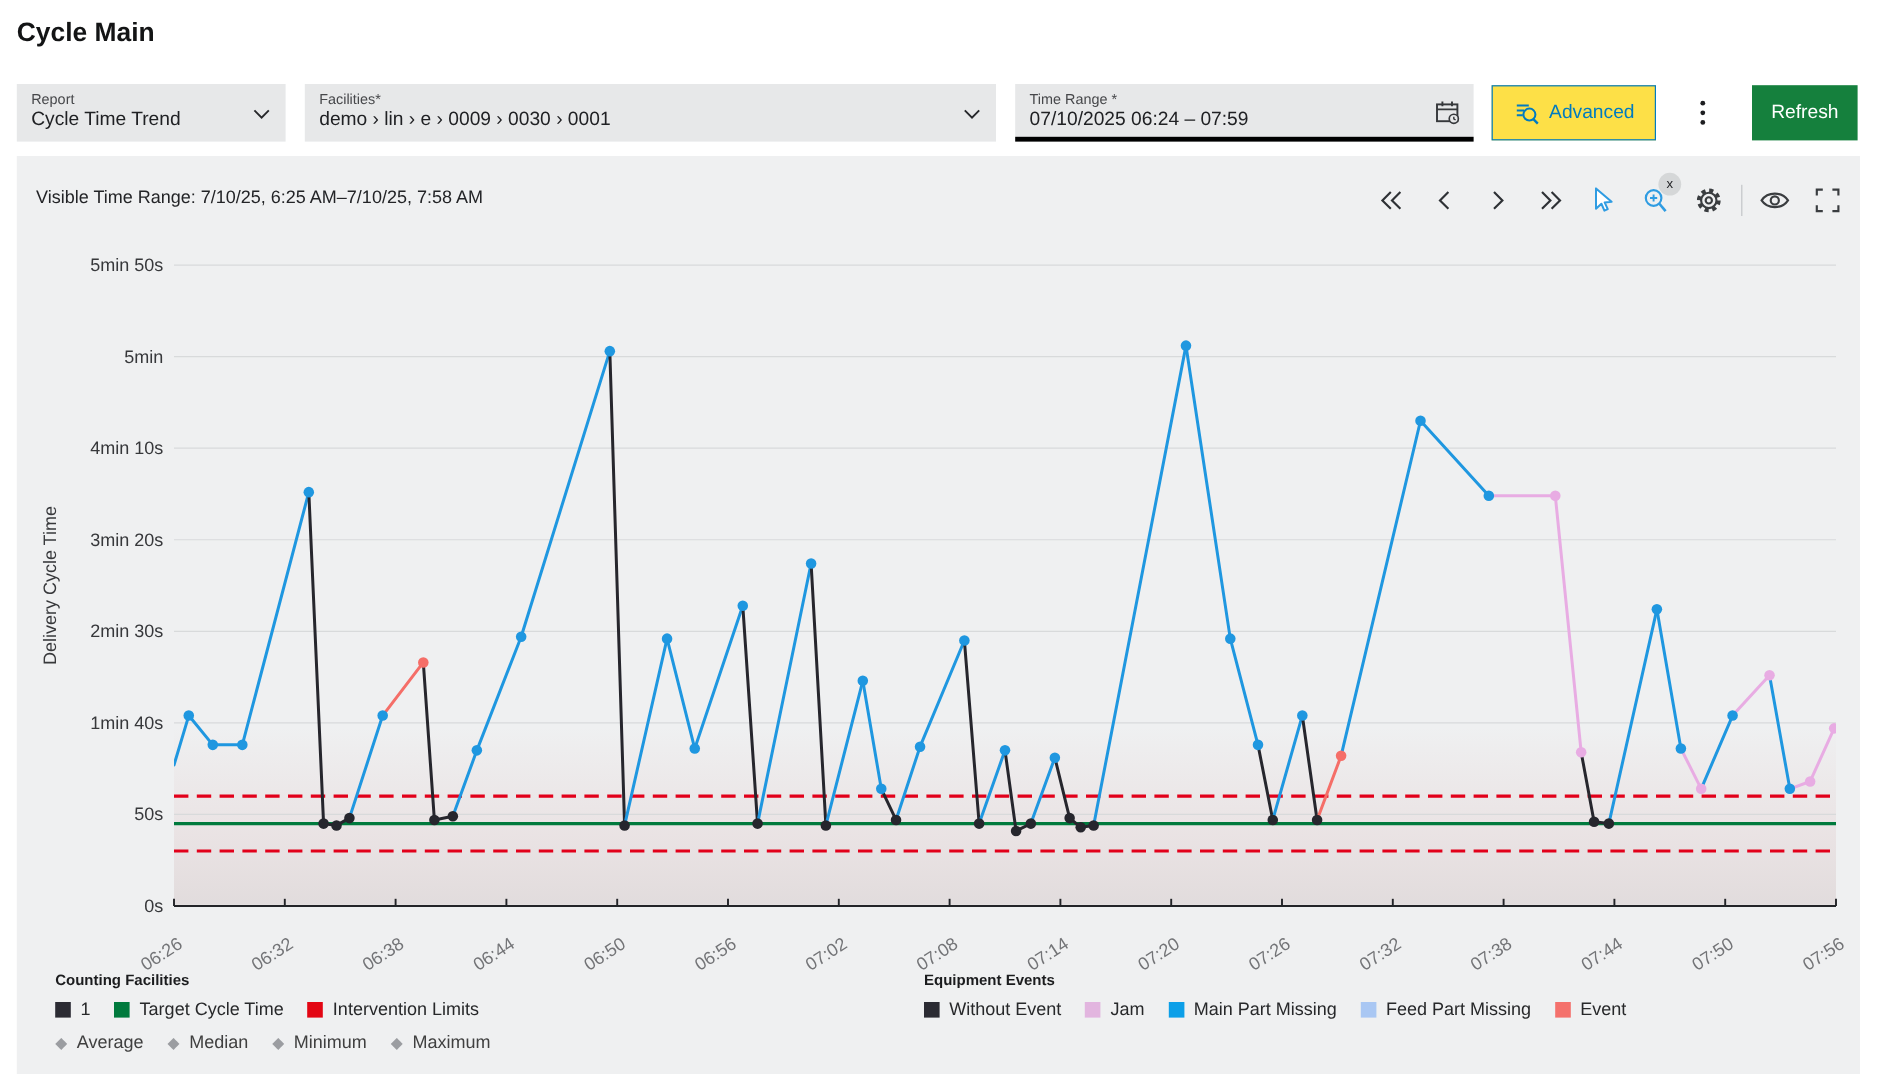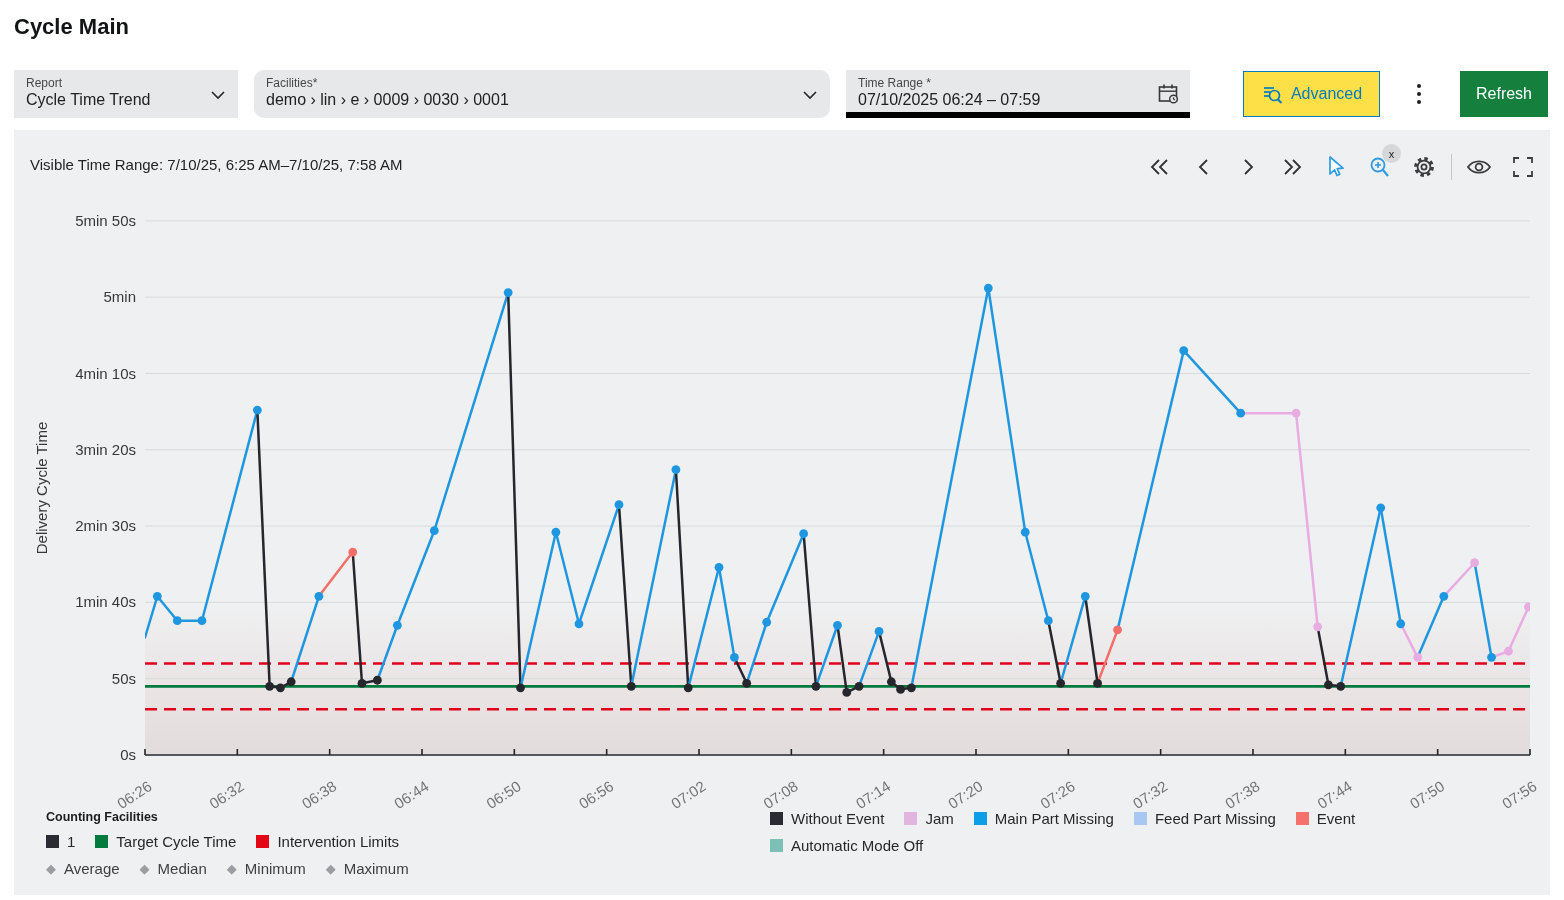--- a/index.html
+++ b/index.html
@@ -4,22 +4,22 @@
 <style>
   html,body{margin:0;padding:0;background:#fff;}
   body{width:1564px;height:900px;position:relative;font-family:"Liberation Sans",sans-serif;color:#1b1c1e;overflow:hidden;}
   .page-title{position:absolute;left:14px;top:14px;font-size:22px;font-weight:bold;color:#131415;}
   
   .ctl{position:absolute;top:70px;height:48px;background:#e7e8e9;box-sizing:border-box;}
   .ctl .lab{position:absolute;left:12px;top:6px;font-size:12px;color:#46474a;}
   .ctl .val{position:absolute;left:12px;top:21px;font-size:16px;color:#202124;white-space:nowrap;text-align:right;}
   .chev{position:absolute;top:17px;right:12px;width:16px;height:16px;}
   #report{left:14px;width:224px;}
-  #facilities{left:254px;width:576px;border-radius:10px;}
-  #timerange{left:846px;width:344px;border-bottom:6px solid #000000;}
+  #facilities{left:254px;width:576px;}
+  #timerange{left:846px;width:382px;border-bottom:4px solid #000000;}
   .cal{position:absolute;right:10px;top:12px;width:24px;height:24px;}
   .btn-advanced{position:absolute;left:1243px;top:71px;width:137px;height:46px;background:#fde047;border:1px solid #007bc0;color:#007bc0;font-size:16px;display:flex;align-items:center;justify-content:center;gap:8px;box-sizing:border-box;cursor:pointer;}
   .kebab{position:absolute;left:1405px;top:71px;width:28px;height:46px;display:flex;flex-direction:column;align-items:center;justify-content:center;gap:4px;cursor:pointer;}
   .kebab i{width:4px;height:4px;border-radius:50%;background:#1d1e20;}
   .btn-refresh{position:absolute;left:1460px;top:71px;width:88px;height:46px;background:#15803d;color:#fff;font-size:16px;border:none;display:flex;align-items:center;justify-content:center;cursor:pointer;}
   
   .panel{position:absolute;left:14px;top:130px;width:1536px;height:765px;background:#eff0f1;}
   .vtr{position:absolute;left:30px;top:156px;font-size:15px;color:#232427;}
   .icon-row{position:absolute;top:150px;left:1110px;width:430px;height:34px;display:flex;align-items:center;justify-content:flex-end;gap:10px;}
   .icon-row .ic{width:34px;height:34px;display:flex;align-items:center;justify-content:center;cursor:pointer;position:relative;}
@@ -360,20 +360,21 @@
         <span class="stat">Minimum</span>
       </span>
       <span class="litem">
         <span class="dia" style="color: rgb(155, 157, 161);">◆</span>
         <span class="stat">Maximum</span>
       </span>
     </div>
 </div>
 
 <div class="legend" id="legend-right">
+  <div class="head">Equipment Events</div>
   <div class="lrow" id="ev-row1">
       <span class="litem">
         <span class="sw" style="background: rgb(43, 43, 51);"></span>
         <span>Without Event</span>
       </span>
       <span class="litem">
         <span class="sw" style="background: rgb(226, 181, 223);"></span>
         <span>Jam</span>
       </span>
       <span class="litem">
@@ -382,19 +383,13 @@
       </span>
       <span class="litem">
         <span class="sw" style="background: rgb(169, 199, 243);"></span>
         <span>Feed Part Missing</span>
       </span>
       <span class="litem">
         <span class="sw" style="background: rgb(244, 113, 108);"></span>
         <span>Event</span>
       </span>
     </div>
-  <div class="lrow" id="ev-row2">
-      <span class="litem">
-        <span class="sw" style="background: rgb(124, 192, 181);"></span>
-        <span>Automatic Mode Off</span>
-      </span>
-    </div>
 </div>
 
 </body></html>

